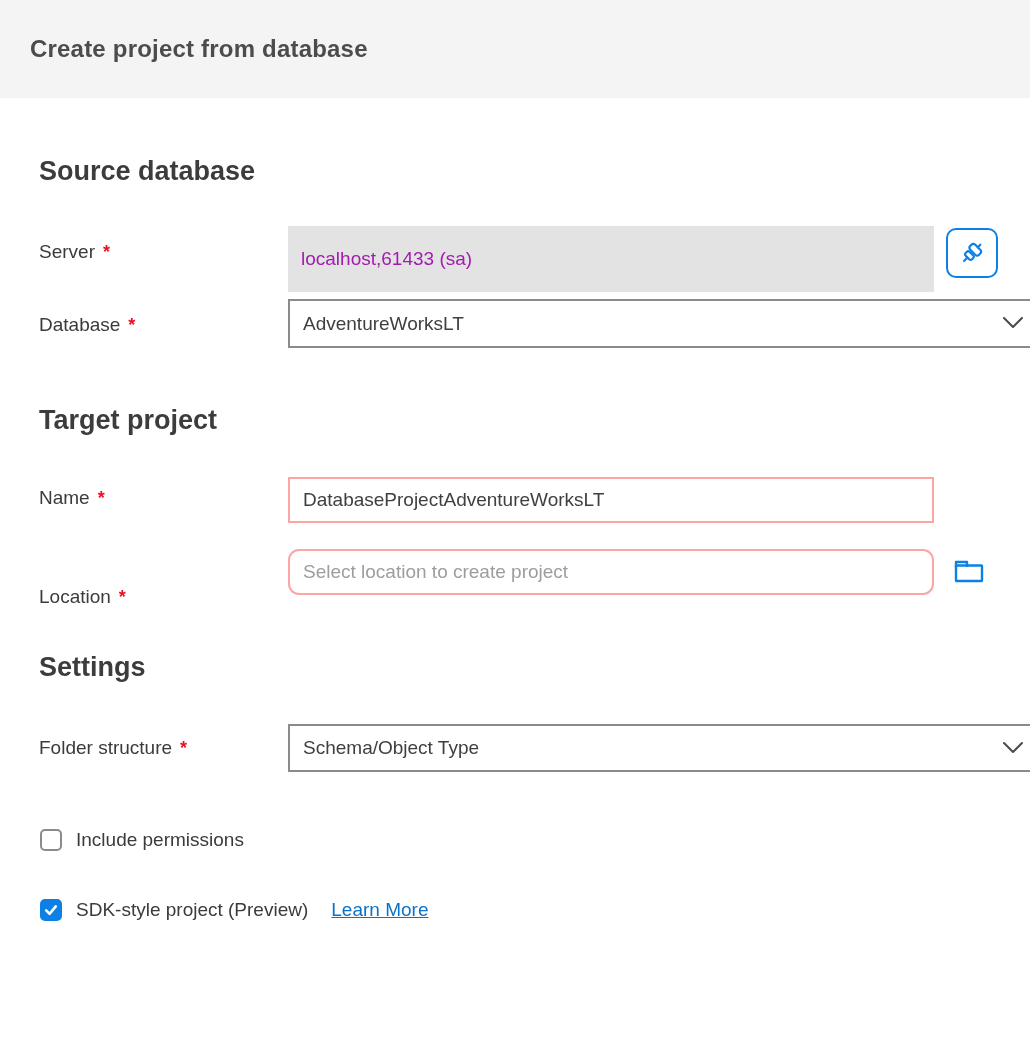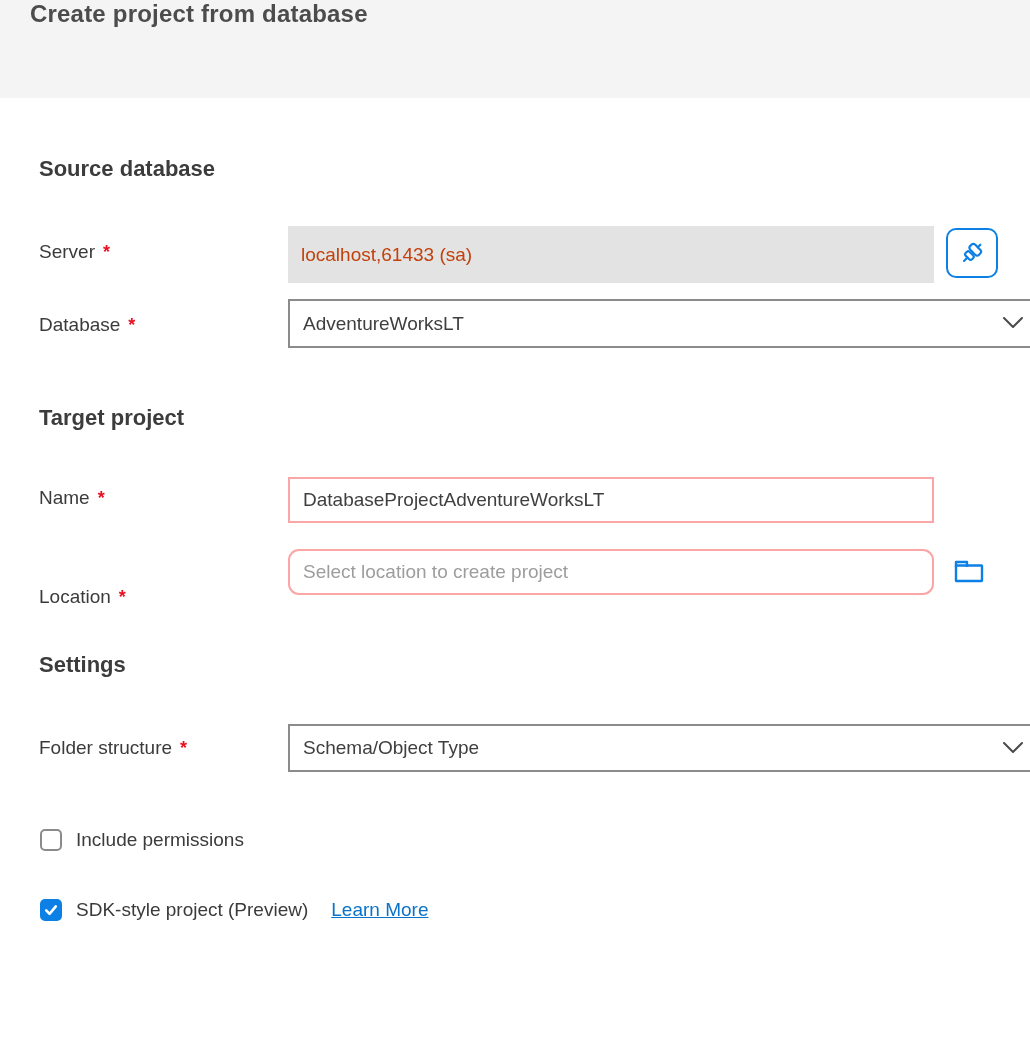--- a/index.html
+++ b/index.html
@@ -1,40 +1,40 @@
 <!DOCTYPE html>
 <html style="--accent: #0c80e5; --link: #0a73c9; --required: #e81123; --header_bg: #f4f4f4; --input_border: #8b8b8b; --disabled_bg: #e3e3e3;"><head>
 <meta charset="utf-8">
 <style>
   html,body{margin:0;padding:0;background:#fff;}
   body{font-family:"Liberation Sans", sans-serif; -webkit-font-smoothing:antialiased;}
   .page{position:relative;width:1030px;height:1046px;background:#ffffff;overflow:hidden;}
 
   
   .header{position:absolute;left:0;top:0;width:100%;height:98px;background:#f4f4f4;
-          display:flex;align-items:flex-start;box-sizing:border-box;padding-left:30px;}
+          display:flex;align-items:center;box-sizing:border-box;padding-left:30px;}
   .header .title{font-size:24px;font-weight:700;color:#4c4c4c;letter-spacing:.2px;}
 
   
-  .section-heading{position:absolute;left:39px;font-size:22px;font-weight:700;color:#3c3c3c;}
+  .section-heading{position:absolute;left:39px;font-size:27px;font-weight:700;color:#3c3c3c;}
   .h-source{top:156px}.h-target{top:405px}.h-settings{top:652px}
 
   
   .field-label{position:absolute;left:39px;font-size:19px;color:#3b3b3b;white-space:nowrap;}
   .l-server{top:241px}.l-database{top:314px}.l-name{top:487px}.l-location{top:586px}.l-folderstructure{top:737px}
   .req{color:var(--required,#e81123);margin-left:8px;font-weight:700;font-size:18px;}
 
   
   .text-input{position:absolute;left:288px;width:646px;height:46px;box-sizing:border-box;
               border:2px solid #fca5a5;background:#fff;font-family:inherit;
               font-size:19px;color:#3f3f3f;padding:0 13px;outline:none;}
   .text-input::placeholder{color:#9d9d9d;opacity:1;}
   .i-name{top:477px}
   .i-location{top:549px}
-  .i-server{top:226px;height:57px;background:#e3e3e3;border:none;color:#c2410c;}
+  .i-server{top:226px;height:66px;background:#e3e3e3;border:none;color:#a21caf;}
 
   
   .dropdown{position:absolute;left:288px;width:754px;box-sizing:border-box;border:2px solid #8b8b8b;
             background:#fff;display:flex;align-items:center;justify-content:space-between;
             padding:0 16px 0 13px;cursor:pointer;gap:46px;}
   .dd-database{top:299px;height:49px}
   .dd-folderstructure{top:724px;height:48px}
   .dropdown .val{font-size:19px;color:#3f3f3f;}
   .chevron{flex:0 0 auto;margin-top:3px;}
 

